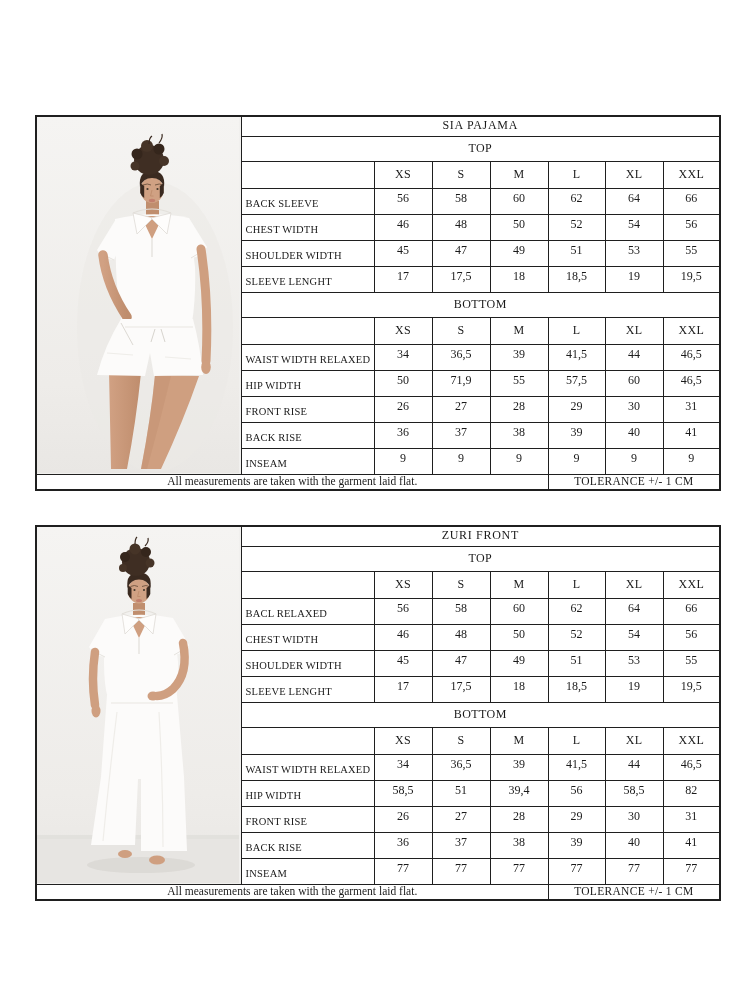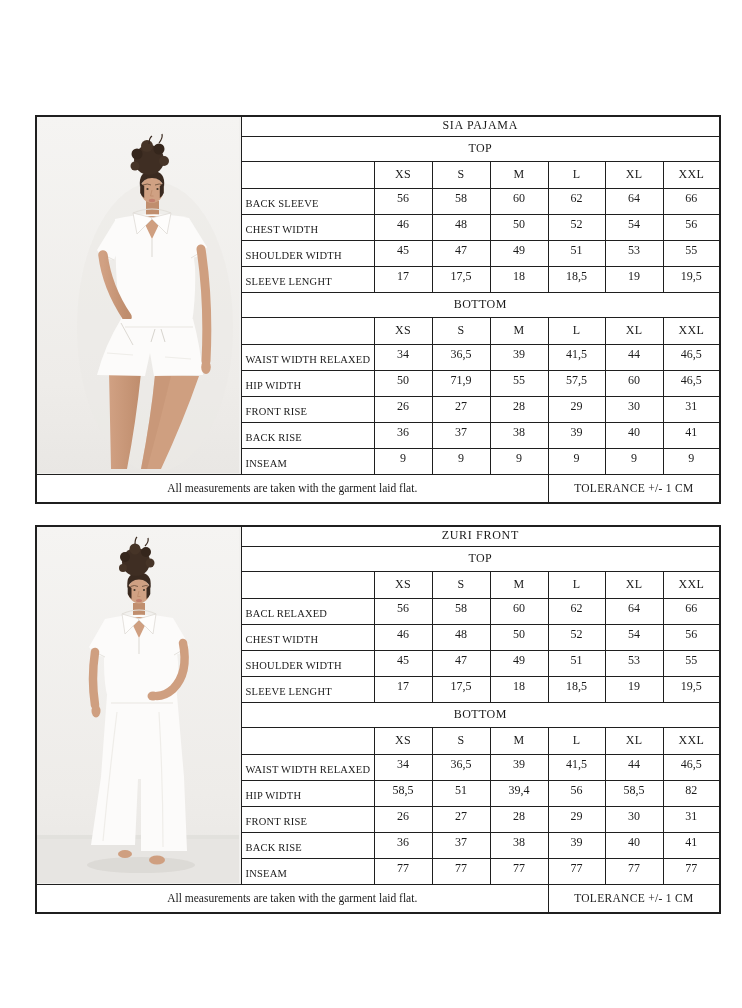--- a/index.html
+++ b/index.html
@@ -30,21 +30,21 @@
     text-align:left;vertical-align:bottom;
     padding:0 2px 3px 4px;font-size:10.5px;letter-spacing:0.2px;white-space:nowrap;
   }
   td.value-cell{font-size:12px;vertical-align:middle;padding-bottom:4px;}
   td.footer-note{font-size:11.5px;}
   td.footer-tol{font-size:11.5px;letter-spacing:0.3px;}
   tr.r-title{height:20px;}
   tr.r-section{height:25px;margin-left:36px;}
   tr.r-head{height:27px;}
   tr.r-data{height:26px;}
-  tr.r-foot{height:29px;padding-left:47px;}
+  tr.r-foot{height:16px;padding-left:47px;}
 </style>
 </head>
 <body>
 
 <div class="sheet">
   <div class="tbl-wrap" id="t0">
       <table class="size-table">
         <colgroup>
           <col style="width: 205px;">
           <col style="width: 133px;">

